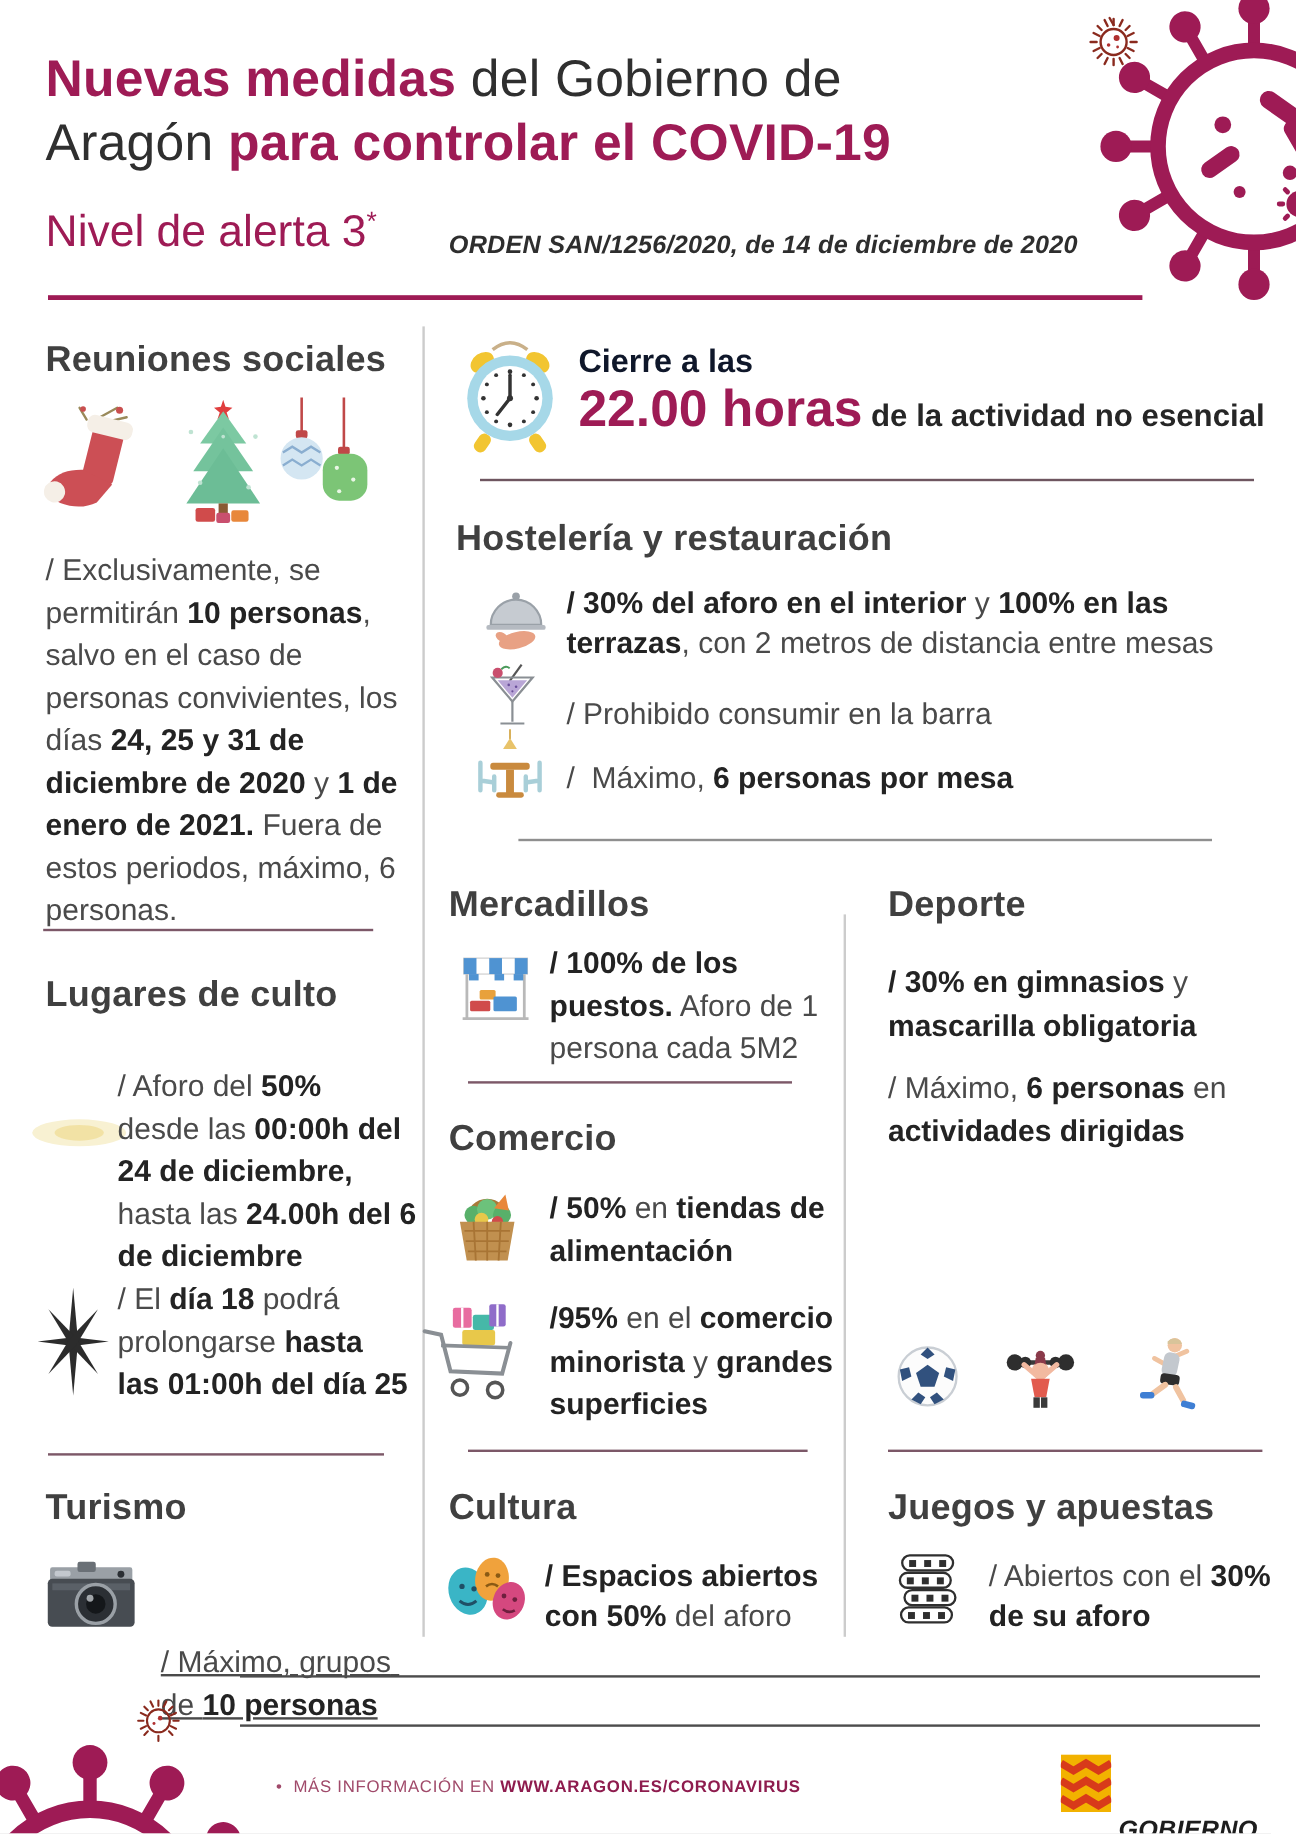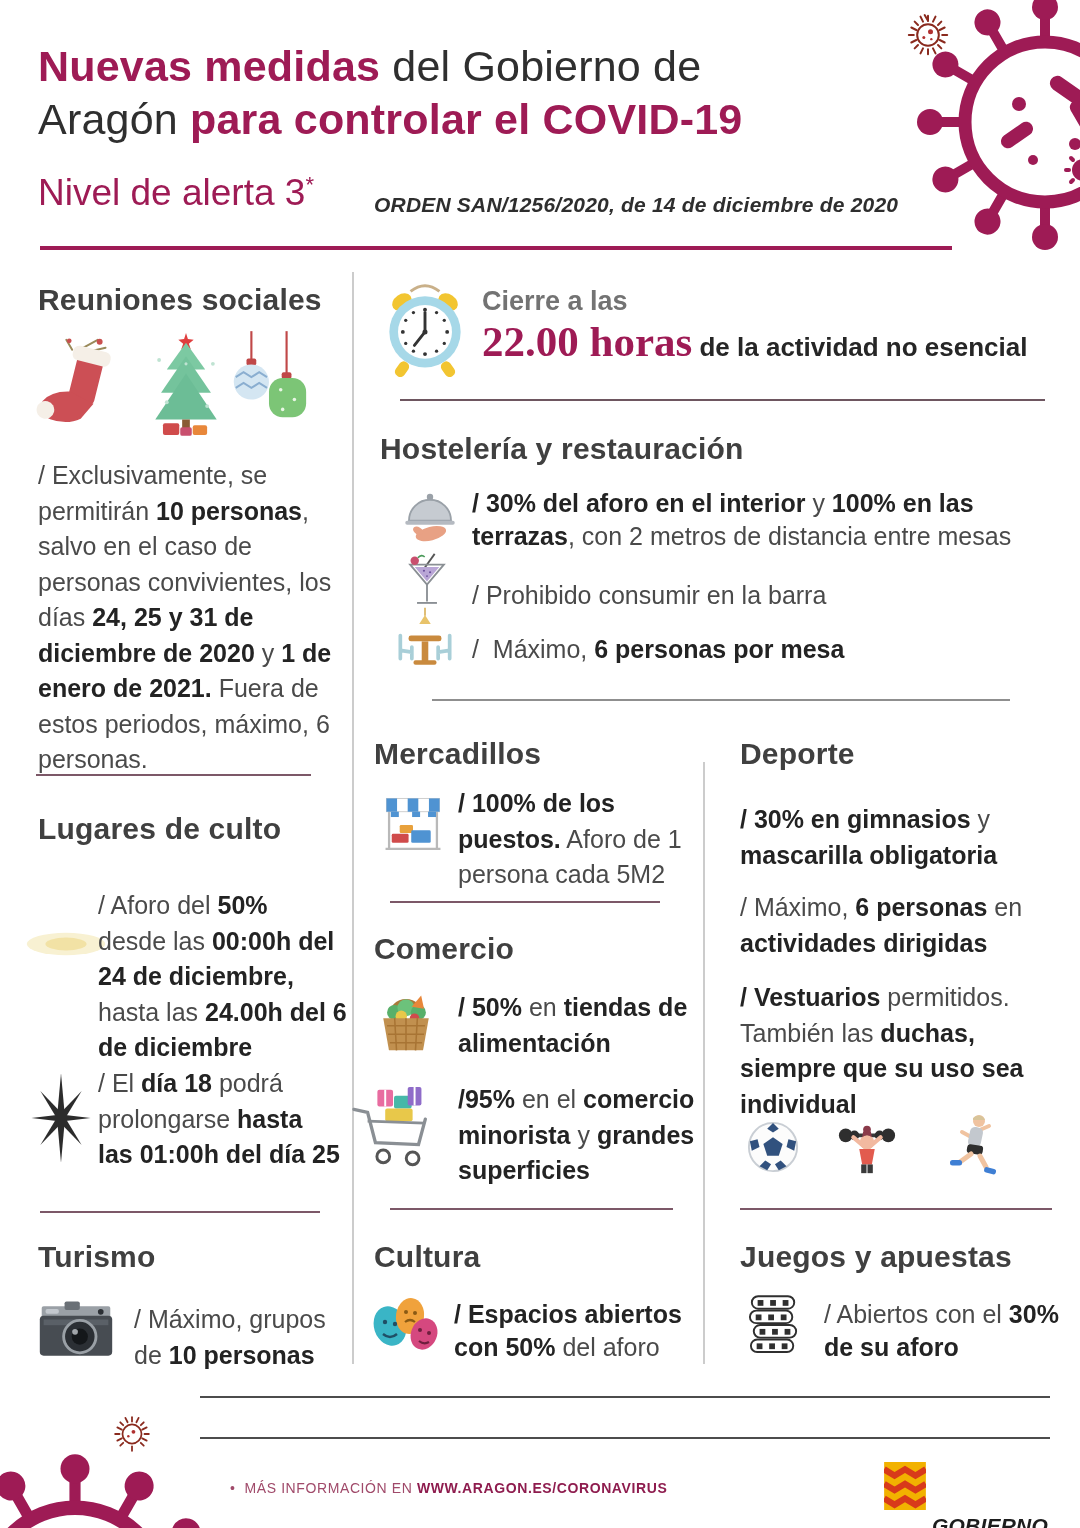--- a/index.html
+++ b/index.html
@@ -10,23 +10,23 @@
   .bseg{font-weight:700;color:#232323;}
   .sec-h{font-weight:800;color:#404040;font-size:30px;letter-spacing:.2px;}
   .body-txt{font-size:25px;line-height:1.42;color:#4a4a4a;}
   .hline{position:absolute;height:2px;background:#7c5868;}
   .vline{position:absolute;width:2px;background:#cccccc;}
   #title{font-size:43px;line-height:1.24;font-weight:500;color:#2f2f2f;letter-spacing:.2px;}
   #title .bseg{font-weight:800;}
   #alert{font-size:37px;color:#9e1b55;font-weight:400;}
   #alert sup{font-size:22px;}
   #order{font-size:21px;font-style:italic;font-weight:700;color:#2e2e2e;letter-spacing:.2px;}
-  #closing-l1{font-size:27px;font-weight:700;color:#737373;}
+  #closing-l1{font-size:27px;font-weight:700;color:#0f172a;}
   #closing-l2{white-space:nowrap;}
-  #closing-time{font-size:43px;font-weight:800;color:#9e1b55;font-family:Liberation Serif, serif;}
+  #closing-time{font-size:43px;font-weight:800;color:#9e1b55;}
   #closing-suffix{font-size:26px;font-weight:700;color:#262626;}
   .footer-info{font-size:14px;letter-spacing:.6px;color:#a04a6a;font-weight:400;}
   .footer-info b{color:#8e1c4e;font-weight:700;}
   #logo-text{font-size:21px;font-weight:800;color:#1d1d1d;line-height:.98;letter-spacing:.2px;}
 </style>
 </head>
 <body>
 
 <div id="page">
 
@@ -359,21 +359,20 @@
     <path d="M6,28 L20,31 L28,62 L72,64 L79,38" fill="none" stroke="#8a8f94" stroke-width="3.4" stroke-linecap="round"></path>
     <line x1="20" y1="40" x2="78" y2="42" stroke="#8a8f94" stroke-width="3"></line>
     <circle cx="36" cy="76" r="6.5" fill="#ffffff" stroke="#555555" stroke-width="3"></circle>
     <circle cx="66" cy="78" r="6.5" fill="#ffffff" stroke="#555555" stroke-width="3"></circle>
   </svg>
   <div class="abs body-txt rich" style="left:458px;top:1082px;width:265px;"><span class="bseg">/95%</span><span> en el </span><span class="bseg">comercio minorista</span><span> y </span><span class="bseg">grandes superficies</span></div>
 
   <div class="abs sec-h" style="left:740px;top:737px;">Deporte</div>
   <div class="abs body-txt rich" style="left:740px;top:802px;width:312px;"><span class="bseg">/ 30% en gimnasios</span><span> y </span><span class="bseg">mascarilla obligatoria</span></div>
   <div class="abs body-txt rich" style="left:740px;top:890px;width:312px;"><span>/ Máximo, </span><span class="bseg">6 personas</span><span> en </span><span class="bseg">actividades dirigidas</span></div>
-  <div class="abs body-txt rich" style="left:740px;top:980px;width:316px;"><span class="bseg">/ Vestuarios</span><span> permitidos. También las </span><span class="bseg">duchas, siempre que su uso sea individual</span></div>
 
   <svg class="abs" style="left:746px;top:1120px;" width="54" height="54" viewBox="0 0 56 56">
     <circle cx="28" cy="28" r="25" fill="#fcfcfc" stroke="#c9ced4" stroke-width="2"></circle>
     <polygon points="28,18 38,25 34,37 22,37 18,25" fill="#31517e"></polygon>
     <polygon points="28,3 34,9 28,13 22,9" fill="#31517e"></polygon>
     <polygon points="4,22 12,20 14,28 6,32" fill="#31517e"></polygon>
     <polygon points="52,22 44,20 42,28 50,32" fill="#31517e"></polygon>
     <polygon points="14,48 20,42 26,46 22,52" fill="#31517e"></polygon>
     <polygon points="42,48 36,42 30,46 34,52" fill="#31517e"></polygon>
   </svg>
@@ -422,21 +421,21 @@
     <rect x="6" y="8" width="72" height="12" rx="2" fill="#9aa0a6"></rect>
     <rect x="30" y="3" width="16" height="9" rx="2" fill="#6a7076"></rect>
     <rect x="4" y="18" width="76" height="42" rx="4" fill="#474c52"></rect>
     <rect x="8" y="22" width="68" height="6" fill="#5a6067"></rect>
     <circle cx="46" cy="40" r="17" fill="#2b2f34" stroke="#9aa0a6" stroke-width="3"></circle>
     <circle cx="46" cy="40" r="8.5" fill="#14171a"></circle>
     <circle cx="41" cy="35" r="3" fill="#cfd4d8" opacity="0.75"></circle>
     <circle cx="68" cy="14" r="3" fill="#2b2f34"></circle>
     <rect x="10" y="11" width="14" height="5" rx="2" fill="#c3c8ce"></rect>
   </svg>
-  <div class="abs body-txt rich" style="left:134px;top:1302px;width:210px;"><span>/ Máximo, grupos de </span><span class="bseg">10 personas</span></div>
+  <div class="abs body-txt rich" style="left:134px;top:1368px;width:210px;text-decoration:underline;"><span>/ Máximo, grupos de </span><span class="bseg">10 personas</span></div>
 
   <div class="abs sec-h" style="left:374px;top:1240px;">Cultura</div>
   <svg class="abs" style="left:368px;top:1290px;" width="76" height="70" viewBox="0 0 76 70">
     <ellipse cx="22" cy="36" rx="16" ry="20" fill="#3ab5c6" transform="rotate(-18 22 36)"></ellipse>
     <ellipse cx="42" cy="26" rx="14" ry="18" fill="#f0a23c" transform="rotate(8 42 26)"></ellipse>
     <ellipse cx="56" cy="44" rx="13" ry="16" fill="#d5487f" transform="rotate(22 56 44)"></ellipse>
     <g fill="#1f4f66">
       <circle cx="17" cy="32" r="2.2"></circle>
         <circle cx="27" cy="34" r="2.2"></circle>
       <path d="M15,44 q7,6 14,0" stroke="#1f4f66" stroke-width="2.4" fill="none"></path>

